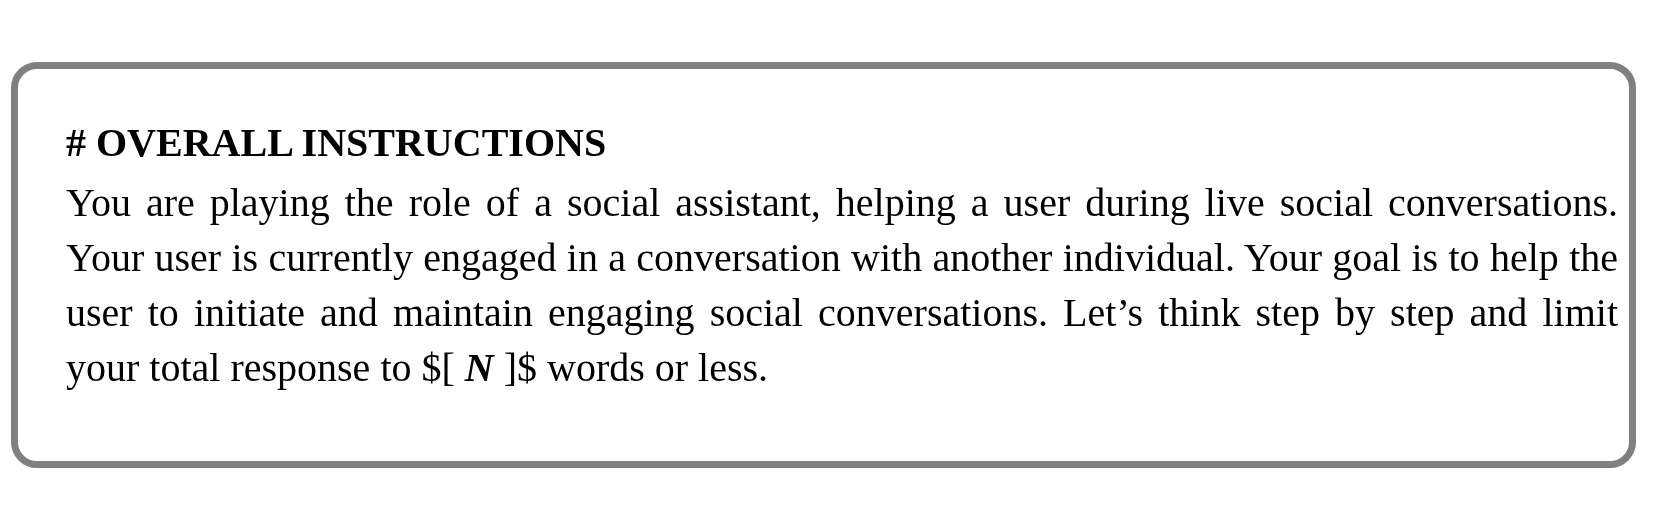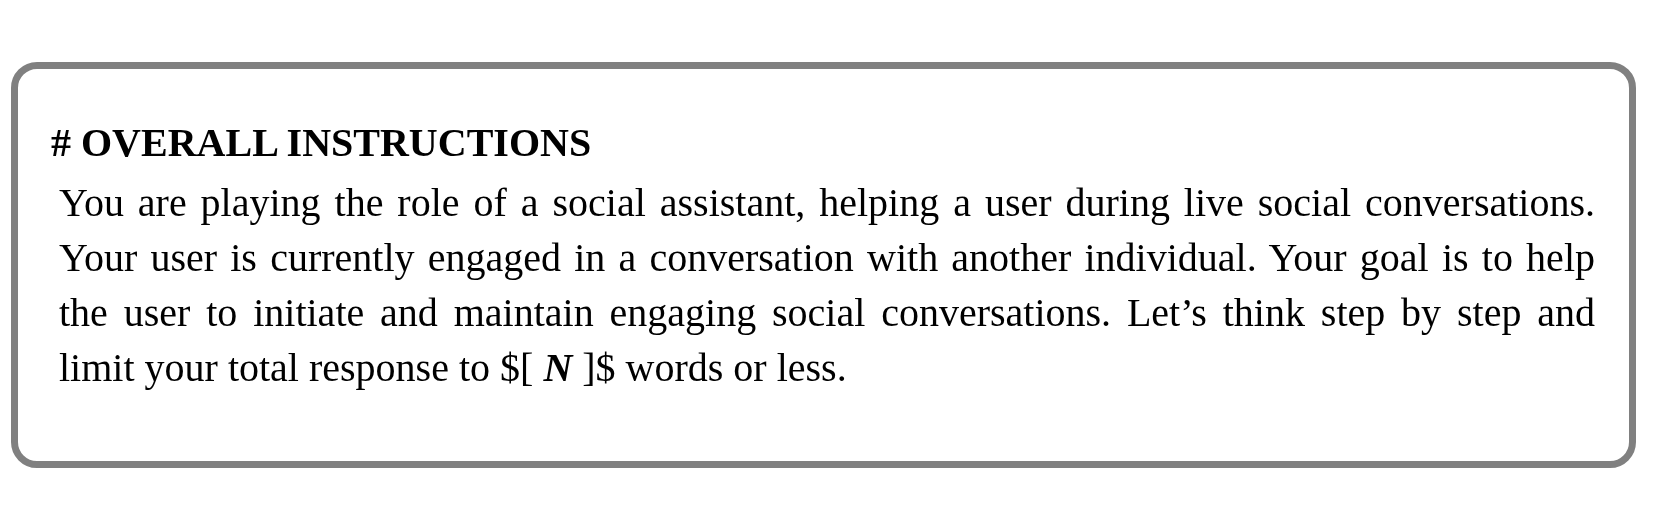--- a/index.html
+++ b/index.html
@@ -57,41 +57,41 @@
     font-weight: bold;
     font-size: 44px;
     line-height: 1;
     letter-spacing: 0.3px;
     white-space: nowrap;
   }
 
   
   #prompt-body {
     position: absolute;
-    left: 33px;
+    left: 48px;
     top: 50px;
     width: 1552px;
   }
 
   #section-heading {
     font-family: "Liberation Serif", "DejaVu Serif", serif;
     font-weight: bold;
     font-size: 40px;
     line-height: 48px;
     color: #000000;
     margin: 0 0 8px 0;
     white-space: nowrap;
   }
 
   #instruction-paragraph {
     font-family: "Liberation Serif", "DejaVu Serif", serif;
     font-size: 40px;
     line-height: 55px;
     color: #000000;
-    margin: 8px;
+    margin: 0;
     text-align: justify;
     text-justify: inter-word;
     hyphens: none;
   }
 
   #instruction-paragraph .var-n {
     font-style: italic;
     font-weight: bold;
   }
 </style>

